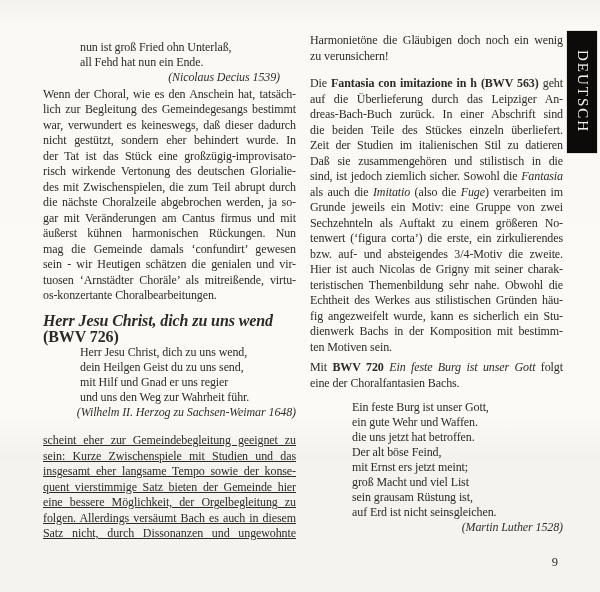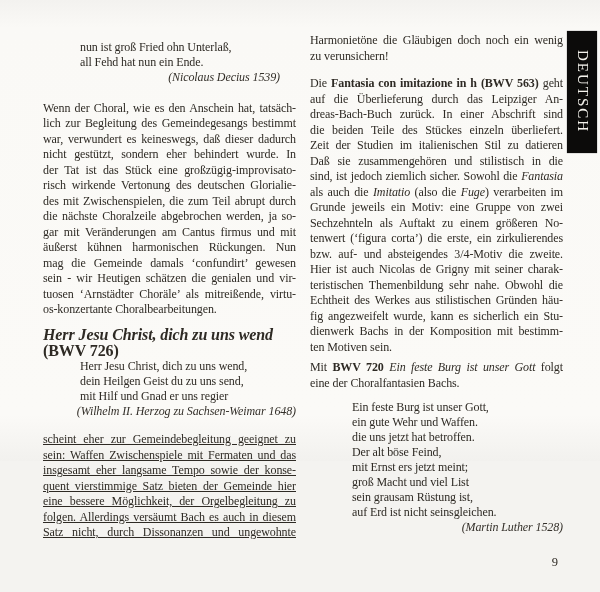--- a/index.html
+++ b/index.html
@@ -26,21 +26,21 @@
 
   
   .verse-lines { line-height: 15px; }
   .verse-lines .vline { text-align: left; }
   .col-left  .verse-lines { padding-left: 37px; }
   .col-right .verse-lines { padding-left: 42px; }
   .attr { text-align: right; font-style: italic; line-height: 15.5px; color: #332f29; }
   .attr.inset { padding-right: 16px; }
 
   
-  .m-para1-left  { margin-top: 15px; }
+  .m-para1-left  { margin-top: 1px; }
   .m-heading     { margin-top: 9px;  }
   .m-verse2      { margin-top: 0; }
   .m-para2-left  { margin-top: 13px; text-decoration: underline; }
   .m-para2-right { margin-top: 12px; }
   .m-para3-right { margin-top: 5px;  }
   .m-verse3      { margin-top: 9px;  }
 
   .chorale-heading { font-size: 16px; font-weight: 700; line-height: 16px; }
   .chorale-heading .title { font-style: italic; }
 
@@ -107,27 +107,28 @@
 
     <div class="chorale-heading m-heading">
       <span class="title">Herr Jesu Christ, dich zu uns wend</span><span> (BWV 726)</span>
     </div>
 
     <div class="m-verse2">
       <div class="verse-lines">
           <div class="vline">Herr Jesu Christ, dich zu uns wend,</div>
           <div class="vline">dein Heilgen Geist du zu uns send,</div>
           <div class="vline">mit Hilf und Gnad er uns regier</div>
+          <div class="vline last">und uns den Weg zur Wahrheit führ.</div>
         </div>
       <div class="attr">(Wilhelm II. Herzog zu Sachsen-Weimar 1648)</div>
     </div>
 
     <div class="para m-para2-left">
         <div class="jline">scheint eher zur Gemeindebegleitung geeignet zu</div>
-        <div class="jline">sein: Waffen Zwischenspiele mit Fermaten und das</div>
+        <div class="jline">sein: Kurze Zwischenspiele mit Studien und das</div>
         <div class="jline">insgesamt eher langsame Tempo sowie der konse-</div>
         <div class="jline">quent vierstimmige Satz bieten der Gemeinde hier</div>
         <div class="jline">eine bessere Möglichkeit, der Orgelbegleitung zu</div>
         <div class="jline">folgen. Allerdings versäumt Bach es auch in diesem</div>
         <div class="jline">Satz nicht, durch Dissonanzen und ungewohnte</div>
       </div>
 
   </div>
 
   <div class="col col-right">

